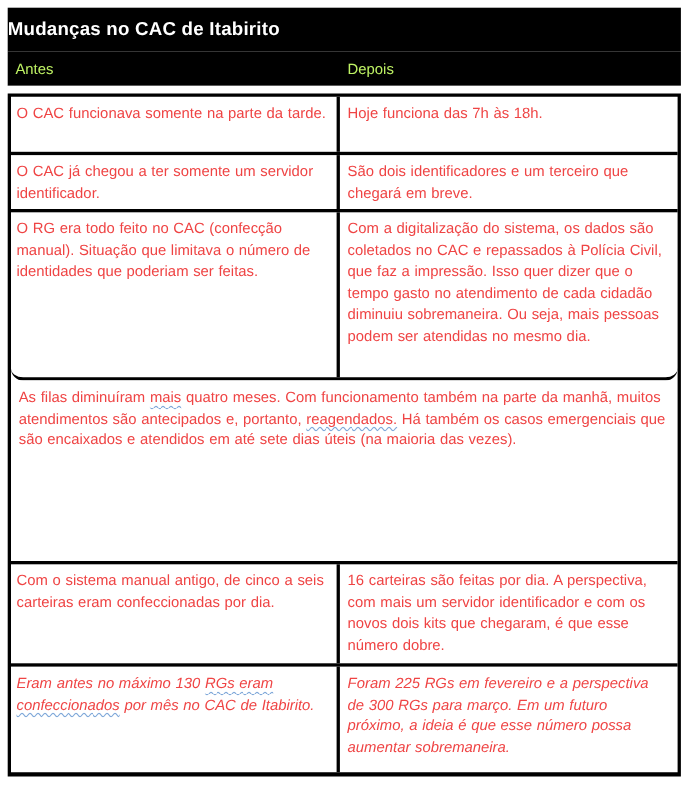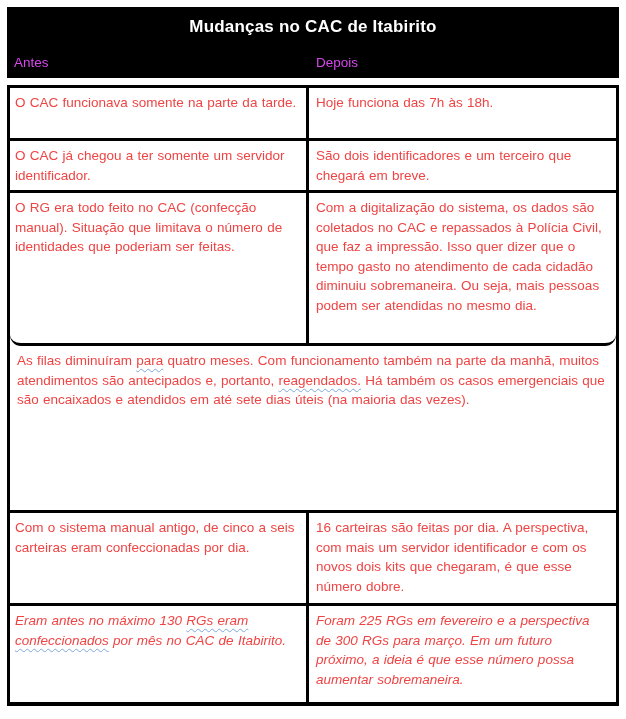--- a/index.html
+++ b/index.html
@@ -20,28 +20,28 @@
     left: 7px;
     top: 7px;
     width: 612px;
   }
   .title-band {
     background: #000000;
     color: #ffffff;
     height: 40px;
     display: flex;
     align-items: center;
-    justify-content: center;
+    justify-content: flex-start;
     font-size: 17px;
     font-weight: 700;
     letter-spacing: 0.2px;
   }
   .header-band {
     background: #000000;
-    color: #d946ef;
+    color: #bef264;
     height: 31px;
     display: flex;
     font-size: 13.5px;
     font-weight: 400;
   }
   .header-cell { display: flex; align-items: center; }
   .header-cell.hc-left  { width: 295px; padding-left: 7px; }
   .header-cell.hc-right { flex: 1; padding-left: 7px; }
   .band-gap { height: 7px; background: #ffffff; }
   .tbody {
@@ -128,21 +128,21 @@
       <div class="cell c-left">
         <span>O RG era todo feito no CAC (confecção manual). Situação que limitava o número de identidades que poderiam ser feitas.</span>
       </div>
       <div class="cell c-right">
         <span>Com a digitalização do sistema, os dados são coletados no CAC e repassados à Polícia Civil, que faz a impressão. Isso quer dizer que o tempo gasto no atendimento de cada cidadão diminuiu sobremaneira. Ou seja, mais pessoas podem ser atendidas no mesmo dia.</span>
       </div>
     </div>
 
     <div class="row r4">
       <div class="cell c-right">
-        <span>As filas diminuíram </span><span class="squiggle">para</span><span> quatro meses. Com funcionamento também na parte da manhã, muitos atendimentos são antecipados e, portanto, </span><span class="squiggle">reagendados.</span><span> Há também os casos emergenciais que são encaixados e atendidos em até sete dias úteis (na maioria das vezes).</span>
+        <span>As filas diminuíram </span><span class="squiggle">mais</span><span> quatro meses. Com funcionamento também na parte da manhã, muitos atendimentos são antecipados e, portanto, </span><span class="squiggle">reagendados.</span><span> Há também os casos emergenciais que são encaixados e atendidos em até sete dias úteis (na maioria das vezes).</span>
       </div>
     </div>
 
     <div class="row r5">
       <div class="cell c-left">
         <span>Com o sistema manual antigo, de cinco a seis carteiras eram confeccionadas por dia.</span>
       </div>
       <div class="cell c-right">
         <span>16 carteiras são feitas por dia. A perspectiva, com mais um servidor identificador e com os novos dois kits que chegaram, é que esse número dobre.</span>
       </div>

